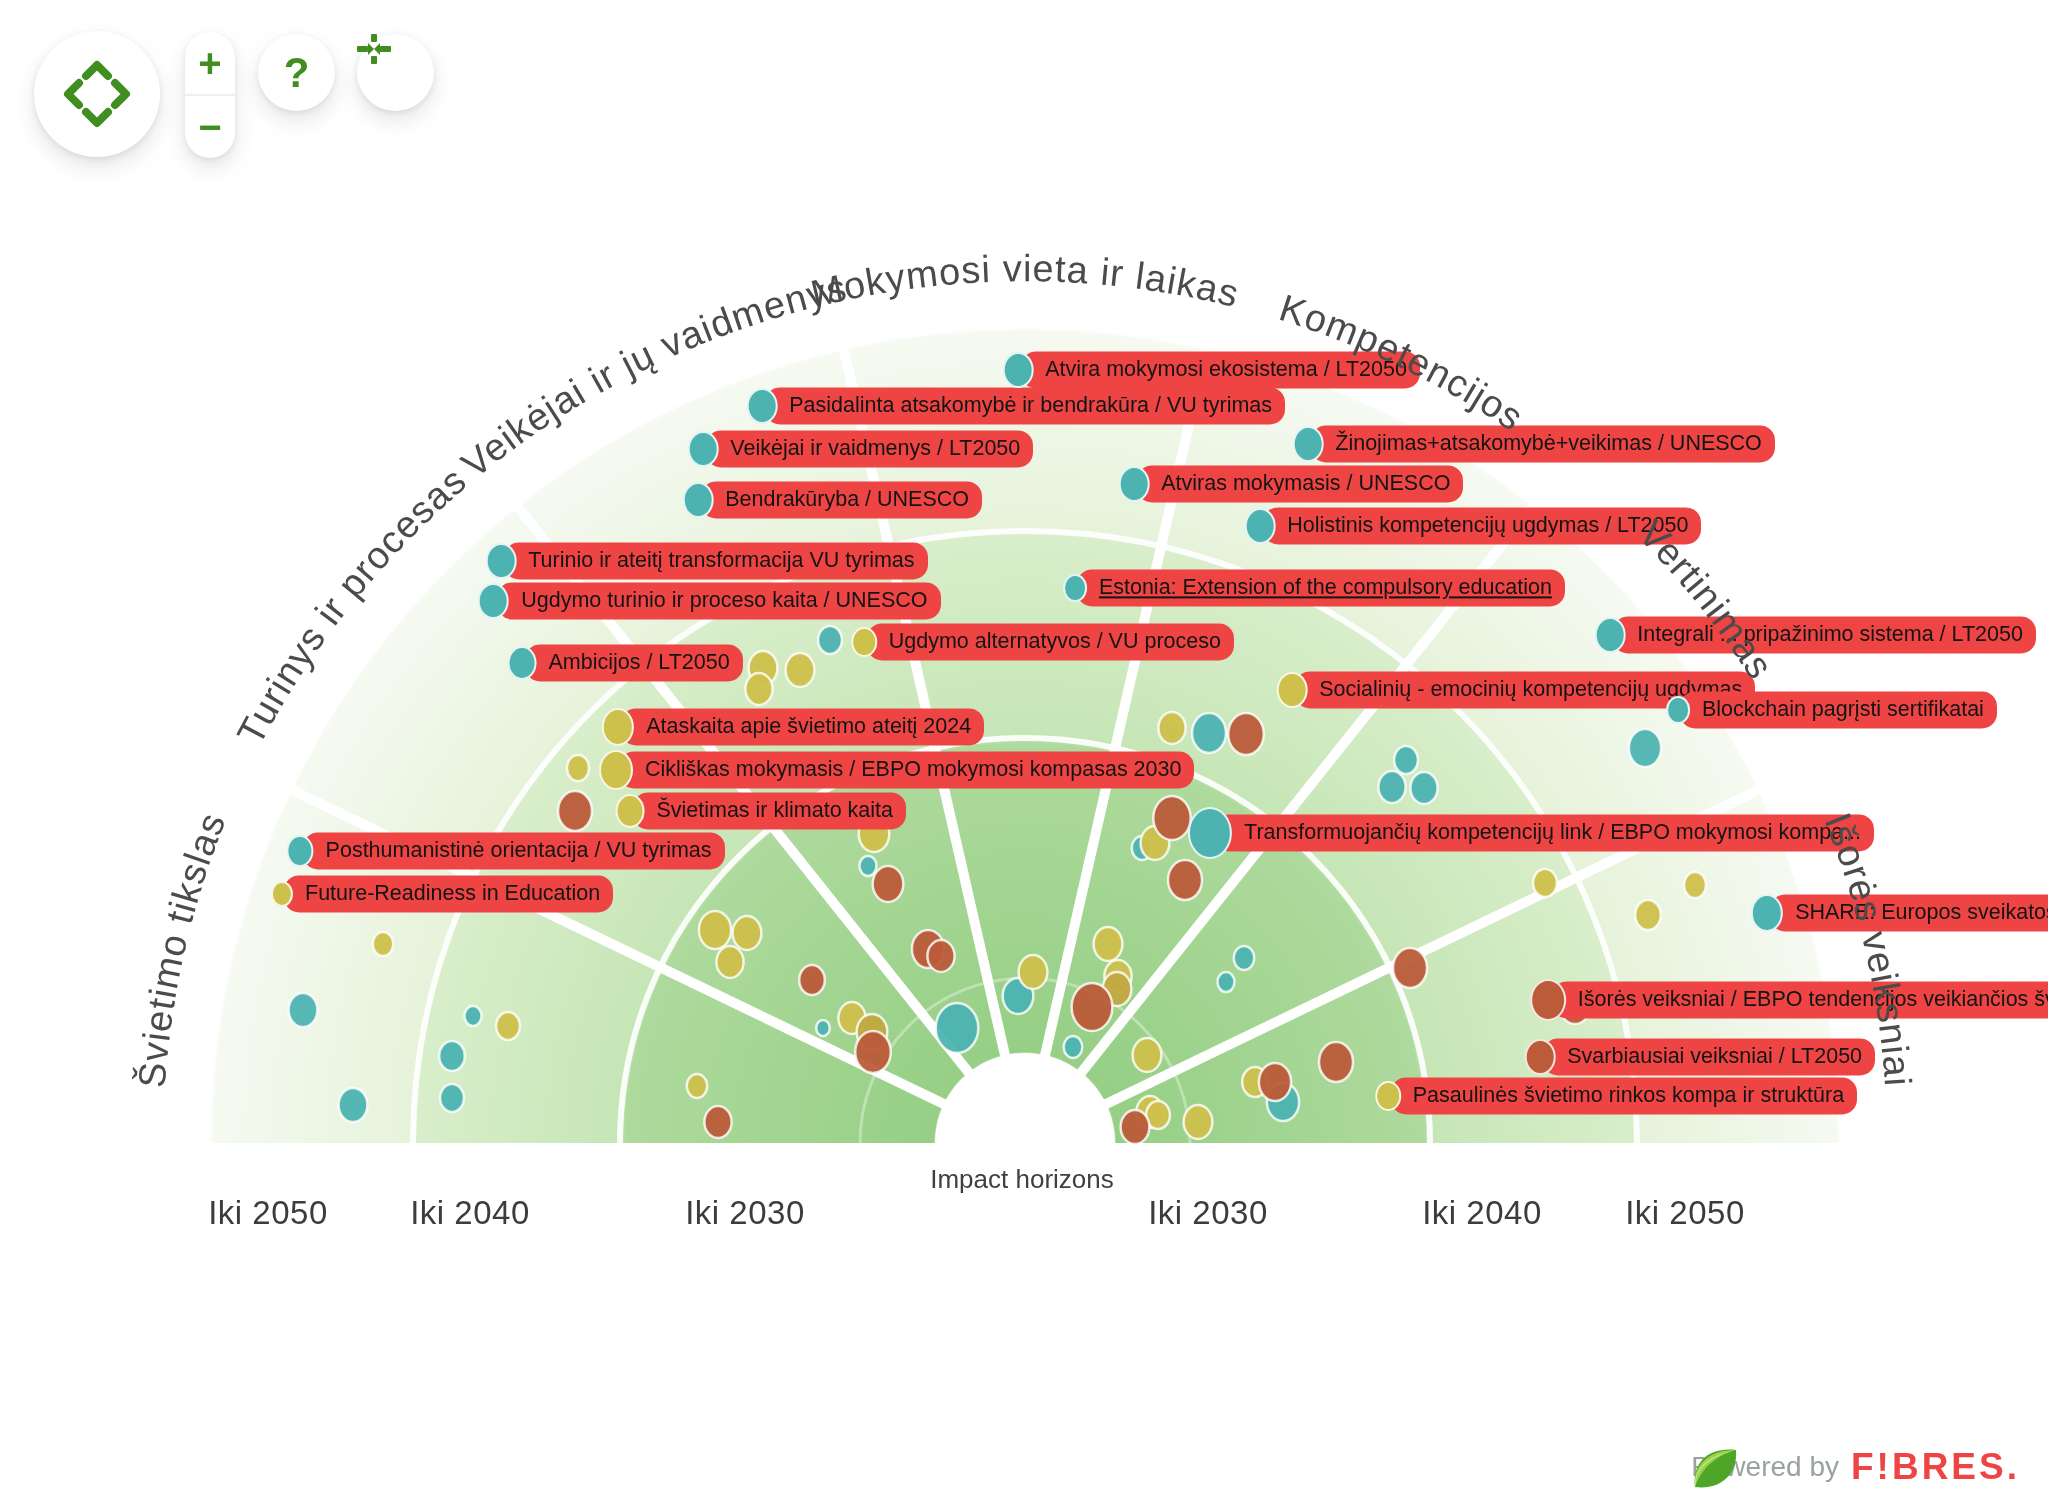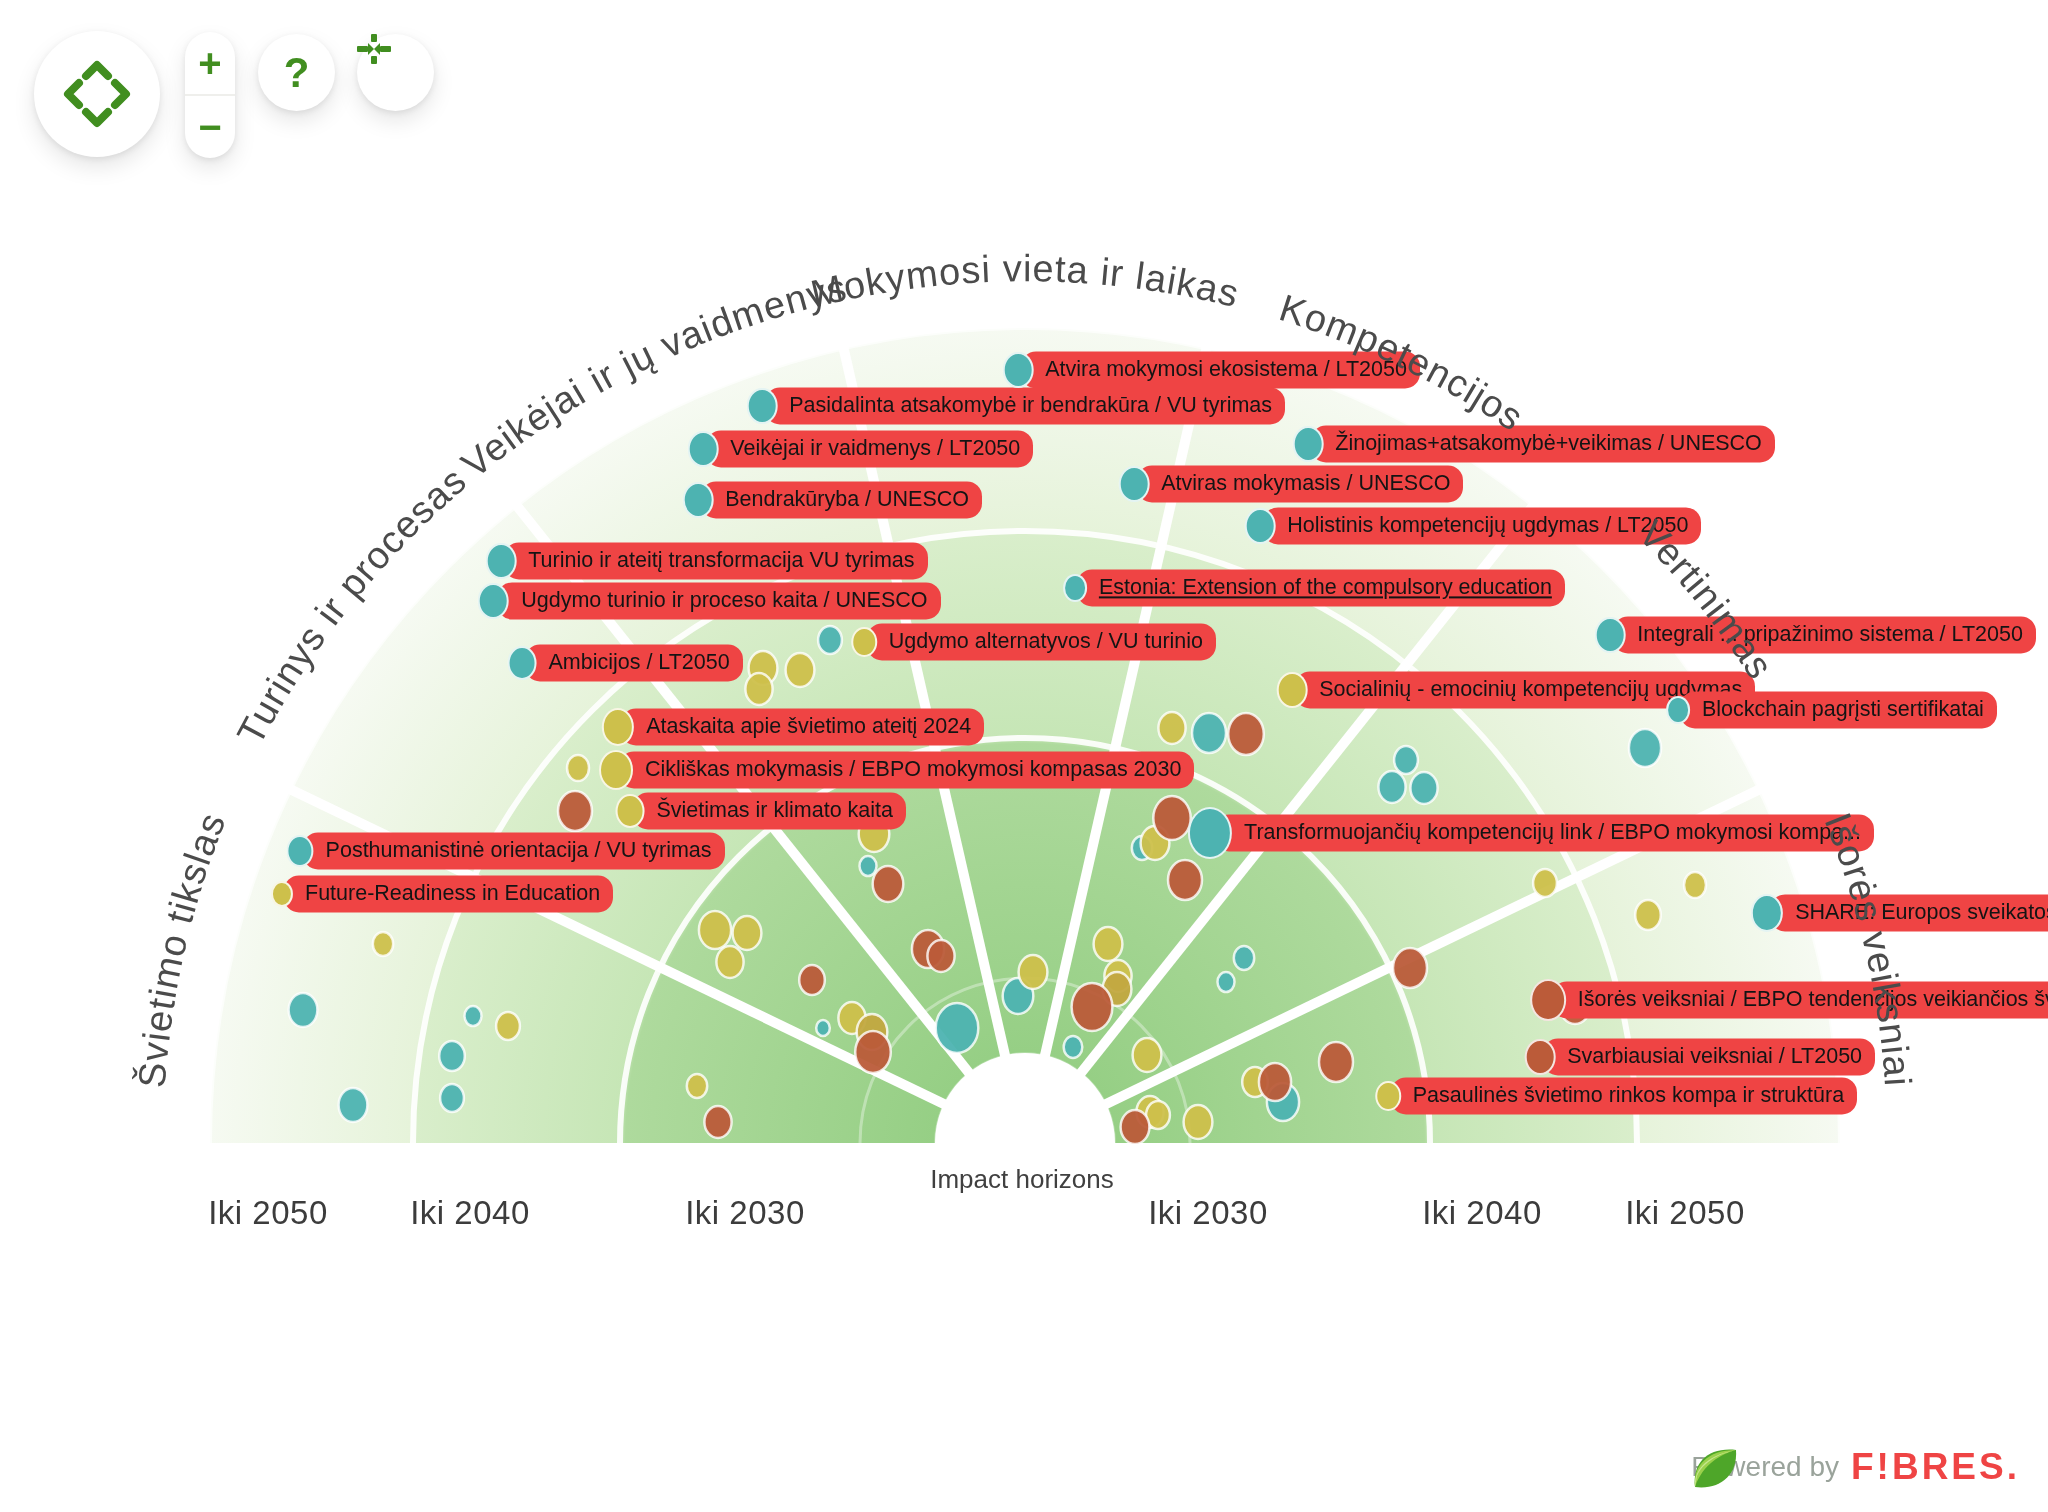--- a/index.html
+++ b/index.html
@@ -150,21 +150,21 @@
       </div>
       <div class="item" style="left: 493px; top: 601px;">
         <span class="pill" style="left: 4px; padding-left: 24.24px;">Ugdymo turinio ir proceso kaita / UNESCO</span>
         <span class="bub" style="width: 30.6px; height: 36px; background: rgb(77, 179, 177);"></span>
       </div>
       <div class="item" style="left: 522px; top: 663px;">
         <span class="pill" style="left: 2.89px; padding-left: 23.56px;">Ambicijos / LT2050</span>
         <span class="bub" style="width: 28.9px; height: 34px; background: rgb(77, 179, 177);"></span>
       </div>
       <div class="item" style="left: 864px; top: 642px;">
-        <span class="pill" style="left: 2.55px; padding-left: 22.2px;">Ugdymo alternatyvos / VU turinio</span>
+        <span class="pill" style="left: 2.55px; padding-left: 22.2px;">Ugdymo alternatyvos / VU proceso</span>
         <span class="bub" style="width: 25.5px; height: 30px; background: rgb(205, 192, 75);"></span>
       </div>
       <div class="item" style="left: 618px; top: 727px;">
         <span class="pill" style="left: 3.23px; padding-left: 24.92px;">Ataskaita apie švietimo ateitį 2024</span>
         <span class="bub" style="width: 32.3px; height: 38px; background: rgb(205, 192, 75);"></span>
       </div>
       <div class="item" style="left: 616px; top: 770px;">
         <span class="pill" style="left: 3.4px; padding-left: 25.6px;">Cikliškas mokymasis / EBPO mokymosi kompasas 2030</span>
         <span class="bub" style="width: 34px; height: 40px; background: rgb(205, 192, 75);"></span>
       </div>

